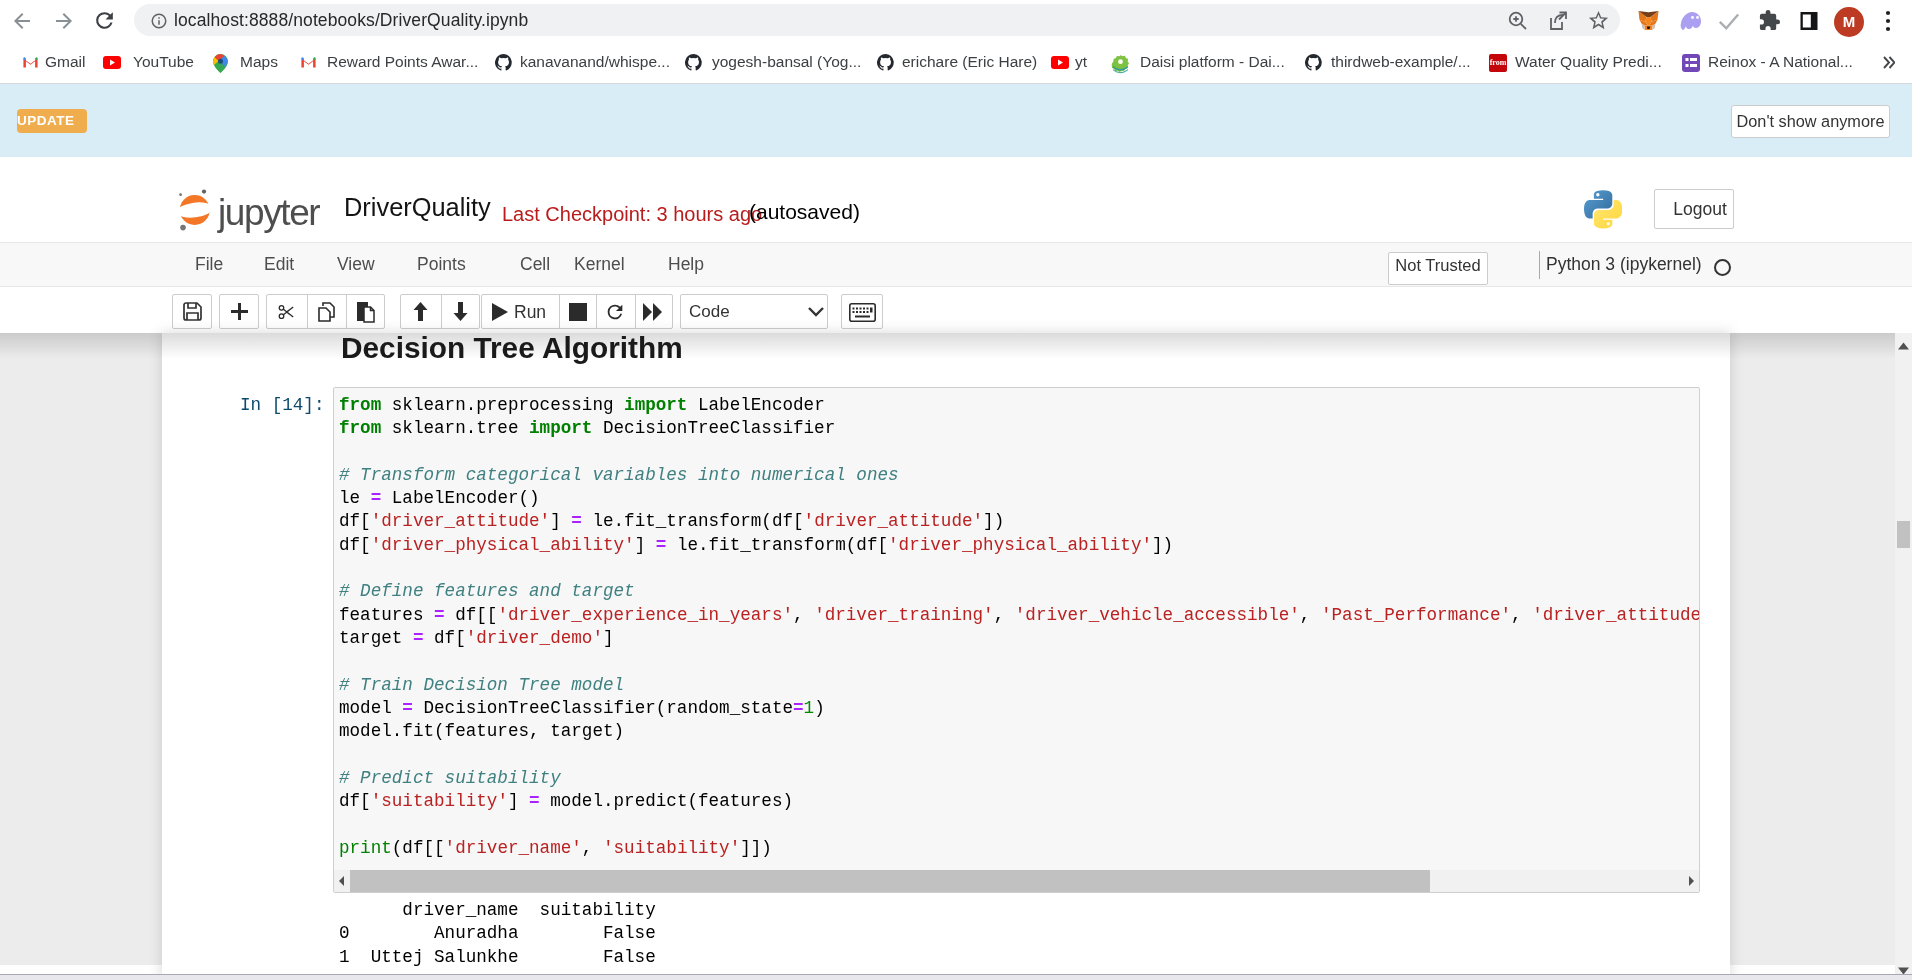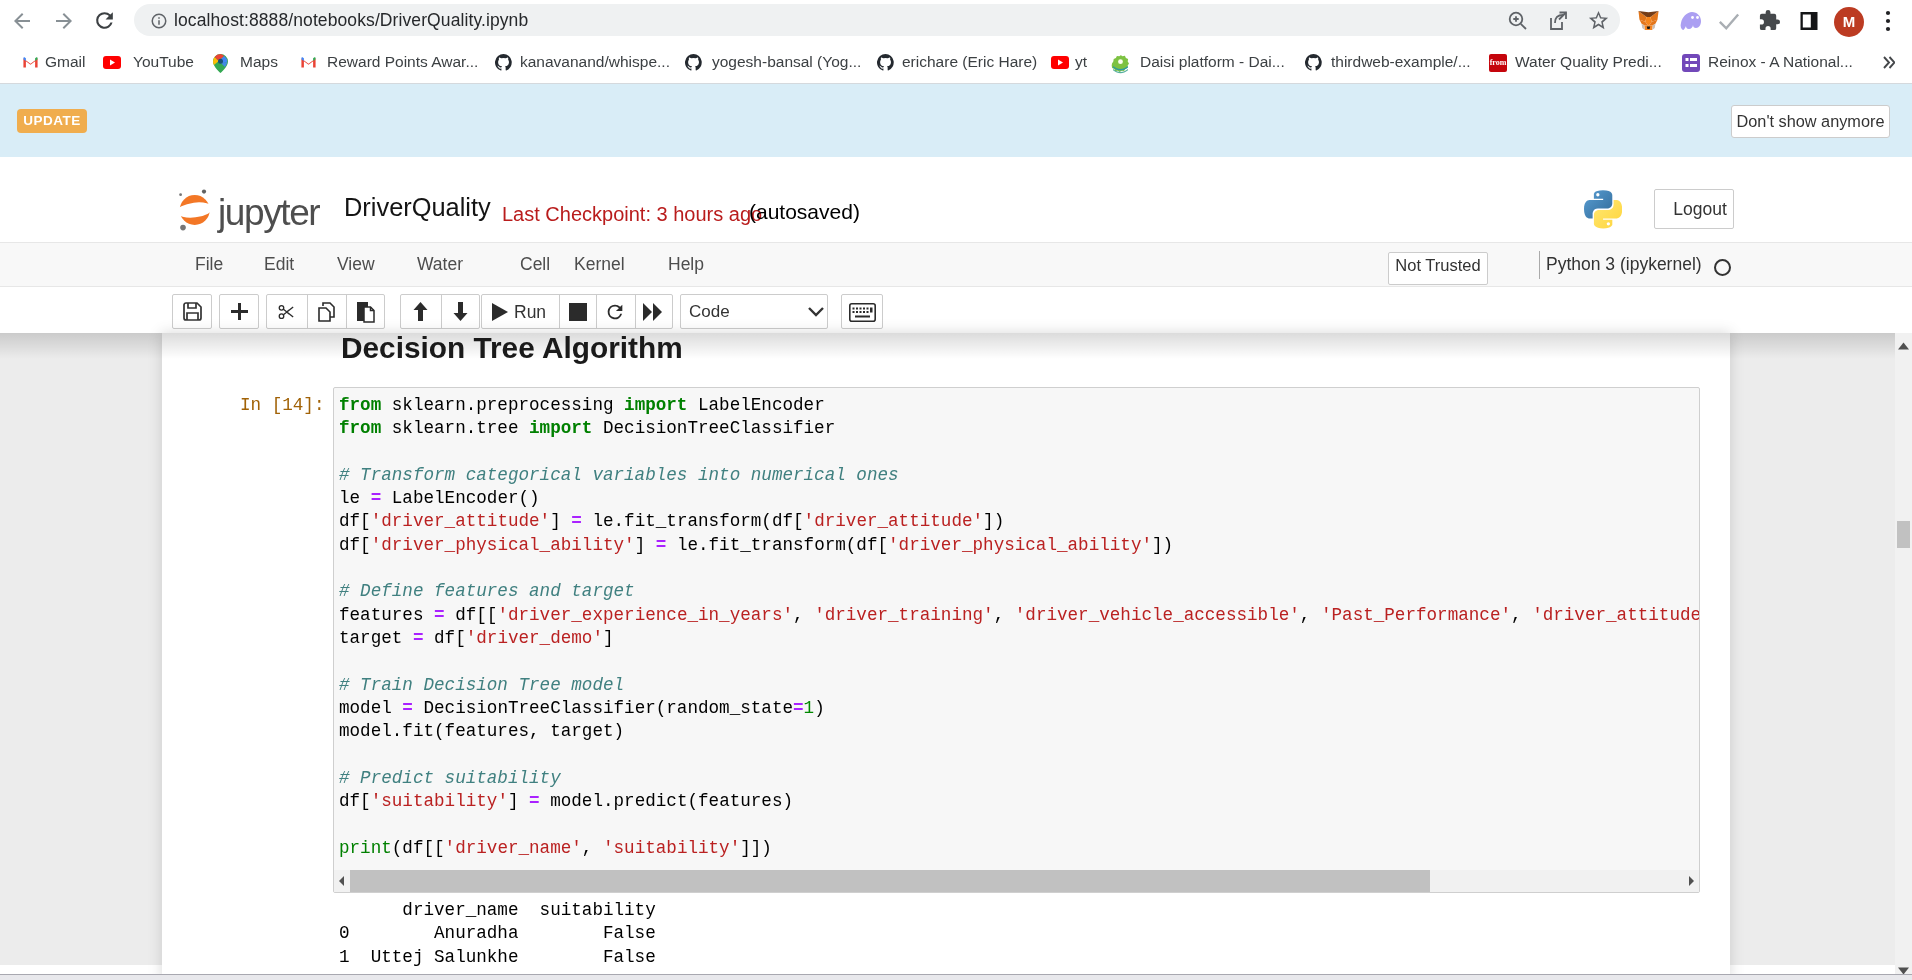--- a/index.html
+++ b/index.html
@@ -11,21 +11,21 @@
 
 #chrometop { left:0; top:0; width:1912px; height:42px; background:#fff; }
 #omnibox { left:134px; top:4px; width:1486px; height:32px; background:#eff1f2; border-radius:16px; }
 #urltext { left:174px; top:10px; font-size:17.5px; color:#26282b; letter-spacing:0.1px; }
 
 #bmbar { left:0; top:42px; width:1912px; height:41px; background:#fff; }
 .bmitem { position:absolute; top:11px; font-size:15.5px; color:#3c4043; white-space:nowrap; }
 .bmicon { position:absolute; top:12px; }
 
 #banner { left:0; top:83px; width:1912px; height:74px; background:#d9edf7; border-top:1px solid #d5d9dd; }
-#updbadge { left:17px; top:25px; width:70px; height:24px; background:#f0ad4e; border-radius:4px; color:#fff; font-size:13.5px; font-weight:bold; text-align:center; line-height:24px; letter-spacing:0.5px; }
+#updbadge { left:17px; top:25px; width:70px; height:24px; background:#f0ad4e; border-radius:4px; color:#fff; font-size:13.5px; font-weight:bold; line-height:24px; letter-spacing:0.5px; }
 #bannertext { left:95px; top:26px; font-size:17.8px; color:#31708f; }
 #dontshow { left:1731px; top:21px; width:159px; height:33px; background:#fff; border:1px solid #ccc; border-radius:3px; font-size:16.3px; color:#333; text-align:center; line-height:31px; }
 
 #jheader { left:0; top:157px; width:1912px; height:86px; background:#fff; border-bottom:1px solid #e7e7e7; }
 #jlogo { left:176px; top:30px; }
 #jtitle { left:344px; top:38px; font-size:25.4px; color:#141414; line-height:1; }
 #jcheckpoint { left:502px; top:47px; font-size:20px; color:#b91c1c; line-height:1; } #jauto { left:749px; top:44px; font-size:21px; color:#000; line-height:1; }
 #pylogo { left:1584px; top:33px; }
 #logoutbtn { left:1654px; top:32px; width:80px; height:40px; background:#fff; border:1px solid #ccc; border-radius:2px; font-size:17.5px; color:#333; text-align:center; line-height:38px;padding-left:12px; }
 
@@ -39,21 +39,21 @@
 #toolbar { left:0; top:287px; width:1694px; height:46px; background:#fff; }
 .tbtn { position:absolute; top:6.5px; height:35px; background:#fff; border:1px solid #ccc; border-radius:2px; }
 .tseg { position:absolute; top:0; bottom:0; border-left:1px solid #ccc; }
 #runlabel { position:absolute; left:32px; top:7px; font-size:17.5px; color:#333; }
 #codesel { position:absolute; left:8px; top:7px; font-size:17px; color:#333; }
 
 #nbarea { left:0; top:333px; width:1895px; height:632px; background:#ececec; }
 #container { position:absolute; left:162px; top:0; width:1568px; height:647px; background:#fff; box-shadow:0 0 12px 1px rgba(87,87,87,0.2); }
 #topshadow { position:absolute; left:0; top:0; width:1895px; height:26px; background:linear-gradient(rgba(0,0,0,0.14), rgba(0,0,0,0)); }
 #heading { position:absolute; left:341px; top:-2.5px; font-size:29.8px; font-weight:bold; color:#1a1a1a; }
-#prompt { position:absolute; left:240px; top:62px; font-family:"Liberation Mono",monospace; font-size:17.6px; color:#a16207; }
+#prompt { position:absolute; left:240px; top:62px; font-family:"Liberation Mono",monospace; font-size:17.6px; color:#0c4a6e; }
 #cellbox { position:absolute; left:333px; top:53.5px; width:1367px; height:506px; background:#f7f7f7; border:1px solid #cfcfcf; border-radius:2px; }
 pre.code { font-family:"Liberation Mono",monospace; font-size:17.6px; line-height:23.3px; color:#000; }
 #codepre { position:absolute; left:339px; top:61px; width:1360px; height:470px; overflow:hidden; }
 .k { color:#008000; font-weight:bold; }
 .o { color:#aa22ff; font-weight:bold; }
 .s { color:#ba2121; }
 .c { color:#408080; font-style:italic; }
 .n { color:#080; }
 .b { color:#008000; }
 
@@ -234,21 +234,21 @@
     </defs>
     <path d="M54.9 0C26.8 0 28.6 12.2 28.6 12.2l.03 12.6h26.8v3.8H17.9S0 26.6 0 54.9c0 28.3 15.7 27.3 15.7 27.3h9.3V69s-.5-15.7 15.4-15.7h26.6s14.9.2 14.9-14.4V14.7S84.2 0 54.9 0zM40.1 8.5a4.8 4.8 0 1 1 0 9.6 4.8 4.8 0 0 1 0-9.6z" fill="url(#pb)"></path>
     <path d="M55.7 110.8c28.1 0 26.3-12.2 26.3-12.2l-.03-12.6H55.2v-3.8h37.5s17.9 2 17.9-26.3c0-28.3-15.7-27.3-15.7-27.3h-9.3v13.1s.5 15.7-15.4 15.7H43.6s-14.9-.2-14.9 14.4v24.2s-2.3 14.8 27 14.8zm14.8-8.5a4.8 4.8 0 1 1 0-9.6 4.8 4.8 0 0 1 0 9.6z" fill="url(#py)"></path>
   </svg>
   <div class="abs" id="logoutbtn">Logout</div>
 </div>
 <div class="abs" id="menubar">
   <div class="menuitem" style="left:195px;">File</div>
   <div class="menuitem" style="left:264px;">Edit</div>
   <div class="menuitem" style="left:337px;">View</div>
-  <div class="menuitem" style="left:417px;">Water</div>
+  <div class="menuitem" style="left:417px;">Points</div>
   <div class="menuitem" style="left:500px;margin-left:20px;">Cell</div>
   <div class="menuitem" style="left:574px;">Kernel</div>
   <div class="menuitem" style="left:668px;">Help</div>
   <div class="abs" id="nottrusted">Not Trusted</div>
   <div class="abs" id="kerneldiv"></div>
   <div class="abs" id="kernelname">Python 3 (ipykernel)</div>
   <div class="abs" id="kernelcircle"></div>
 </div>
 <div class="abs" id="toolbar">
   <div class="tbtn" style="left:172px; width:40px;">

